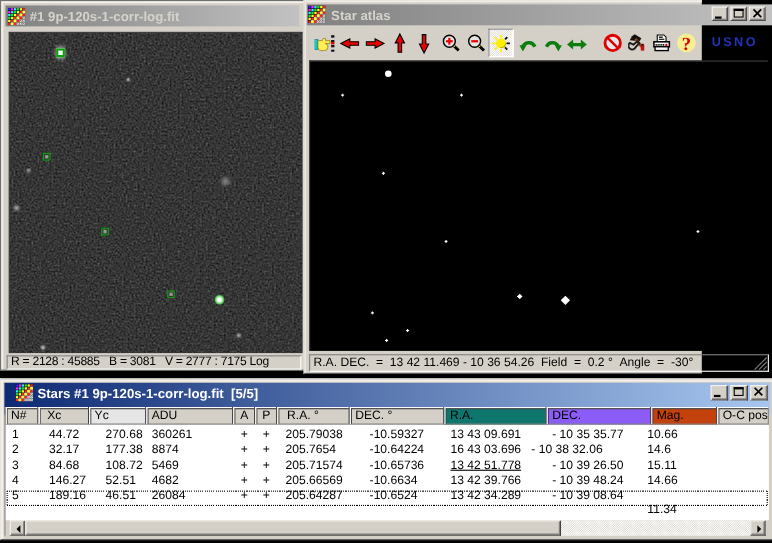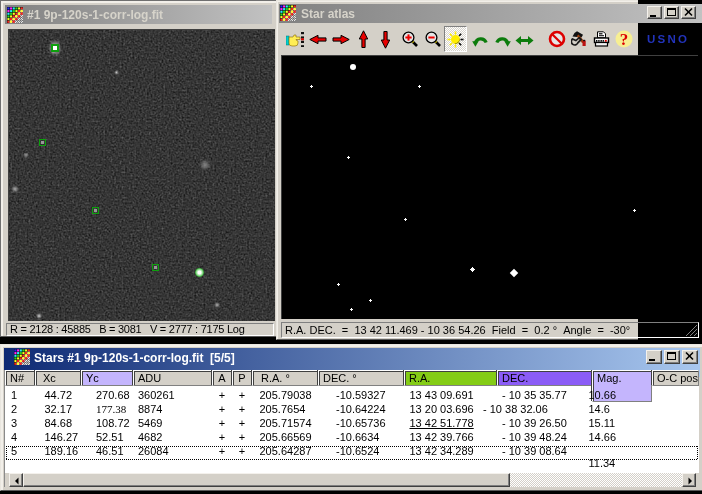--- a/index.html
+++ b/index.html
@@ -381,45 +381,45 @@
     </div>
 
   <div class="abs" id="tablearea" style="left:4px;top:25px;width:694px;height:103px;background:#fff;overflow:hidden;">
       <div class="abs" style="left:0;top:0;width:694px;height:16px;">
         <div class="abs" style="left:0px;top:0;width:30px;height:16px;background:#d4d0c8;border-top:1px solid #fff;border-left:1px solid #fff;border-bottom:1px solid #808080;border-right:1px solid #808080;box-shadow:1px 1px 0 #404040 inset, -1px -1px 0 #404040;">
           <div style="font-size:11px;padding-left:4px;line-height:15px;white-space:nowrap;overflow:hidden;">N#</div>
         </div>
         <div class="abs" style="left:30px;top:0;width:46px;height:16px;background:#d4d0c8;border-top:1px solid #fff;border-left:1px solid #fff;border-bottom:1px solid #808080;border-right:1px solid #808080;box-shadow:1px 1px 0 #404040 inset, -1px -1px 0 #404040;">
           <div style="font-size:11px;padding-left:7px;line-height:15px;white-space:nowrap;overflow:hidden;">Xc</div>
         </div>
-        <div class="abs" style="left:76px;top:0;width:52px;height:16px;background:#c4b5fd;border-top:1px solid #fff;border-left:1px solid #fff;border-bottom:1px solid #808080;border-right:1px solid #808080;box-shadow:1px 1px 0 #404040 inset, -1px -1px 0 #404040;">
+        <div class="abs" style="left:76px;top:0;width:52px;height:16px;background:#e5e5e5;border-top:1px solid #fff;border-left:1px solid #fff;border-bottom:1px solid #808080;border-right:1px solid #808080;box-shadow:1px 1px 0 #404040 inset, -1px -1px 0 #404040;">
           <div style="font-size:11px;padding-left:4px;line-height:15px;white-space:nowrap;overflow:hidden;">Yc</div>
         </div>
         <div class="abs" style="left:128px;top:0;width:79px;height:16px;background:#d4d0c8;border-top:1px solid #fff;border-left:1px solid #fff;border-bottom:1px solid #808080;border-right:1px solid #808080;box-shadow:1px 1px 0 #404040 inset, -1px -1px 0 #404040;">
           <div style="font-size:11px;padding-left:4px;line-height:15px;white-space:nowrap;overflow:hidden;">ADU</div>
         </div>
         <div class="abs" style="left:207px;top:0;width:20px;height:16px;background:#d4d0c8;border-top:1px solid #fff;border-left:1px solid #fff;border-bottom:1px solid #808080;border-right:1px solid #808080;box-shadow:1px 1px 0 #404040 inset, -1px -1px 0 #404040;">
           <div style="font-size:11px;padding-left:4px;line-height:15px;white-space:nowrap;overflow:hidden;text-align:center;padding-right:4px;">A</div>
         </div>
         <div class="abs" style="left:227px;top:0;width:20px;height:16px;background:#d4d0c8;border-top:1px solid #fff;border-left:1px solid #fff;border-bottom:1px solid #808080;border-right:1px solid #808080;box-shadow:1px 1px 0 #404040 inset, -1px -1px 0 #404040;">
           <div style="font-size:11px;padding-left:4px;line-height:15px;white-space:nowrap;overflow:hidden;text-align:center;padding-right:4px;">P</div>
         </div>
         <div class="abs" style="left:247px;top:0;width:66px;height:16px;background:#d4d0c8;border-top:1px solid #fff;border-left:1px solid #fff;border-bottom:1px solid #808080;border-right:1px solid #808080;box-shadow:1px 1px 0 #404040 inset, -1px -1px 0 #404040;">
           <div style="font-size:11px;padding-left:8px;line-height:15px;white-space:nowrap;overflow:hidden;">R.A. °</div>
         </div>
         <div class="abs" style="left:313px;top:0;width:86px;height:16px;background:#d4d0c8;border-top:1px solid #fff;border-left:1px solid #fff;border-bottom:1px solid #808080;border-right:1px solid #808080;box-shadow:1px 1px 0 #404040 inset, -1px -1px 0 #404040;">
           <div style="font-size:11px;padding-left:4px;line-height:15px;white-space:nowrap;overflow:hidden;">DEC. °</div>
         </div>
-        <div class="abs" style="left:399px;top:0;width:93px;height:16px;background:#84cc16;border-top:1px solid #fff;border-left:1px solid #fff;border-bottom:1px solid #808080;border-right:1px solid #808080;box-shadow:1px 1px 0 #404040 inset, -1px -1px 0 #404040;">
+        <div class="abs" style="left:399px;top:0;width:93px;height:16px;background:#0f766e;border-top:1px solid #fff;border-left:1px solid #fff;border-bottom:1px solid #808080;border-right:1px solid #808080;box-shadow:1px 1px 0 #404040 inset, -1px -1px 0 #404040;">
           <div style="font-size:11px;padding-left:4px;line-height:15px;white-space:nowrap;overflow:hidden;">R.A.</div>
         </div>
         <div class="abs" style="left:492px;top:0;width:95px;height:16px;background:#8b5cf6;border-top:1px solid #fff;border-left:1px solid #fff;border-bottom:1px solid #808080;border-right:1px solid #808080;box-shadow:1px 1px 0 #404040 inset, -1px -1px 0 #404040;">
           <div style="font-size:11px;padding-left:4px;line-height:15px;white-space:nowrap;overflow:hidden;">DEC.</div>
         </div>
-        <div class="abs" style="left:587px;top:0;width:60px;height:32px;background:#c4b5fd;border-top:1px solid #fff;border-left:1px solid #fff;border-bottom:1px solid #808080;border-right:1px solid #808080;box-shadow:1px 1px 0 #404040 inset, -1px -1px 0 #404040;">
+        <div class="abs" style="left:587px;top:0;width:60px;height:16px;background:#c2410c;border-top:1px solid #fff;border-left:1px solid #fff;border-bottom:1px solid #808080;border-right:1px solid #808080;box-shadow:1px 1px 0 #404040 inset, -1px -1px 0 #404040;">
           <div style="font-size:11px;padding-left:4px;line-height:15px;white-space:nowrap;overflow:hidden;">Mag.</div>
         </div>
         <div class="abs" style="left:647px;top:0;width:47px;height:16px;background:#d4d0c8;border-top:1px solid #fff;border-left:1px solid #fff;border-bottom:1px solid #808080;border-right:1px solid #808080;box-shadow:1px 1px 0 #404040 inset, -1px -1px 0 #404040;">
           <div style="font-size:11px;padding-left:4px;line-height:15px;white-space:nowrap;overflow:hidden;">O-C pos</div>
         </div>
       </div>
       <div class="abs" style="left:0;top:19.0px;width:694px;height:13.9px;font-size:11px;line-height:13.9px;white-space:nowrap;">
         <span class="abs" style="left:6px;">1</span>
         <span class="abs" style="left:39.5px;">44.72</span>
         <span class="abs" style="left:91px;">270.68</span>
@@ -428,27 +428,27 @@
         <span class="abs" style="left:230px;width:14px;text-align:center;">+</span>
         <span class="abs" style="left:254.5px;">205.79038</span>
         <span class="abs" style="left:331px;">-10.59327</span>
         <span class="abs" style="left:404.5px;">13 43 09.691</span>
         <span class="abs" style="left:497px;">- 10 35 35.77</span>
         <span class="abs" style="left:583.5px;">10.66</span>
       </div>
       <div class="abs" style="left:0;top:32.9px;width:694px;height:13.9px;font-size:11px;line-height:13.9px;white-space:nowrap;">
         <span class="abs" style="left:6px;">2</span>
         <span class="abs" style="left:39.5px;">32.17</span>
-        <span class="abs" style="left:91px;font-family:Liberation Serif, serif;">177.38</span>
+        <span class="abs" style="left:91px;">177.38</span>
         <span class="abs" style="left:133px;">8874</span>
         <span class="abs" style="left:210px;width:14px;text-align:center;">+</span>
         <span class="abs" style="left:230px;width:14px;text-align:center;">+</span>
         <span class="abs" style="left:254.5px;">205.7654</span>
         <span class="abs" style="left:331px;">-10.64224</span>
-        <span class="abs" style="left:404.5px;">13 20 03.696</span>
+        <span class="abs" style="left:404.5px;">16 43 03.696</span>
         <span class="abs" style="left:478px;">- 10 38 32.06</span>
         <span class="abs" style="left:583.5px;">14.6</span>
       </div>
       <div class="abs" style="left:0;top:46.8px;width:694px;height:13.9px;font-size:11px;line-height:13.9px;white-space:nowrap;">
         <span class="abs" style="left:6px;">3</span>
         <span class="abs" style="left:39.5px;">84.68</span>
         <span class="abs" style="left:91px;">108.72</span>
         <span class="abs" style="left:133px;">5469</span>
         <span class="abs" style="left:210px;width:14px;text-align:center;">+</span>
         <span class="abs" style="left:230px;width:14px;text-align:center;">+</span>

